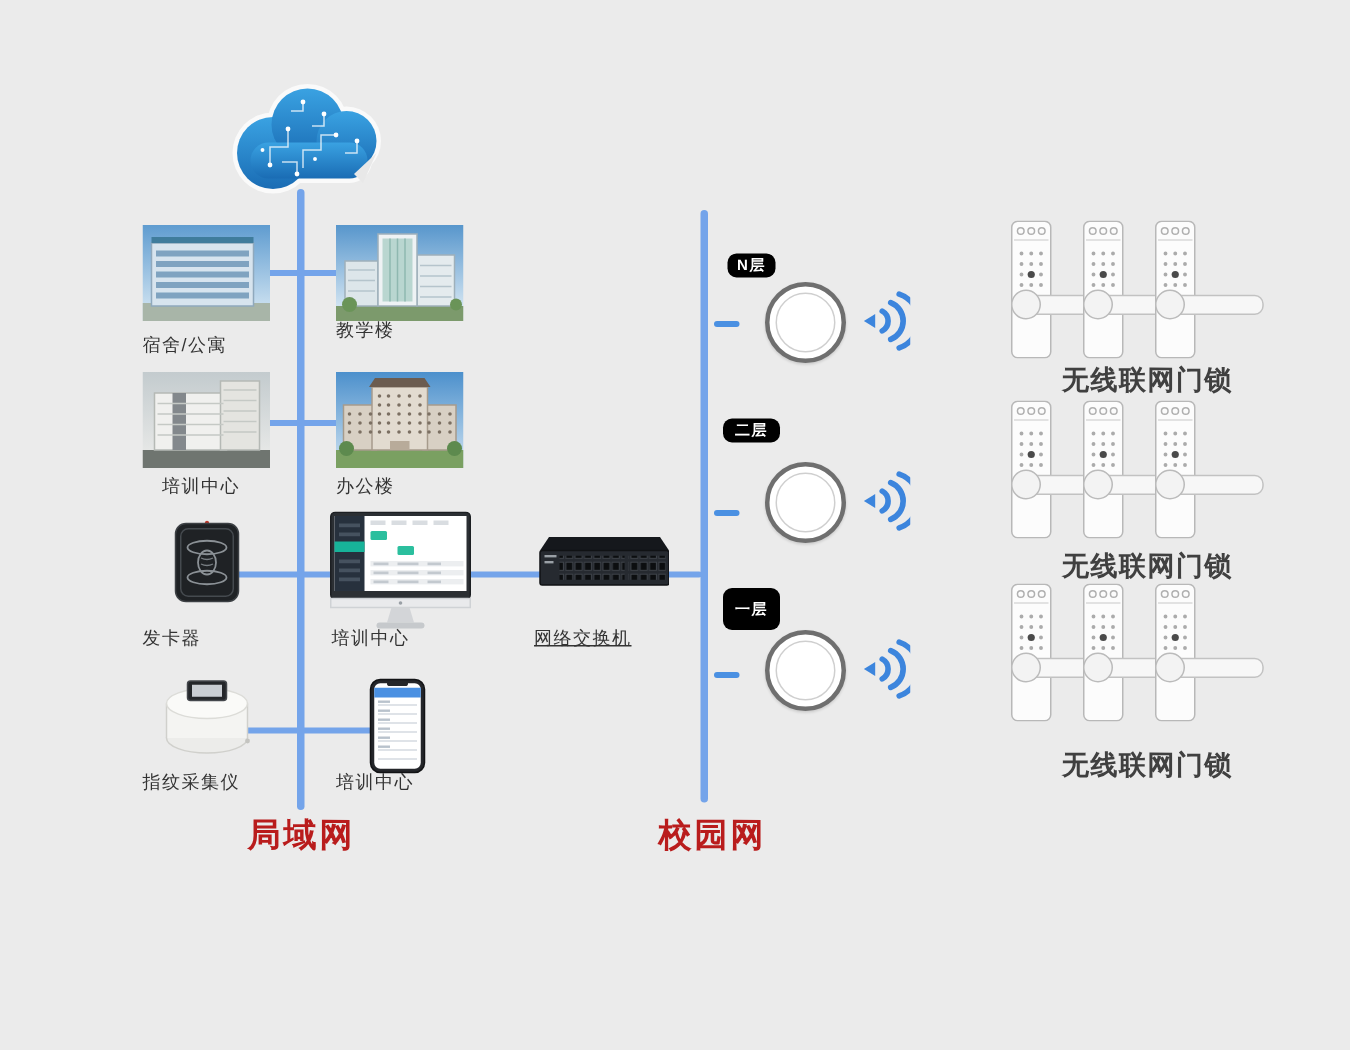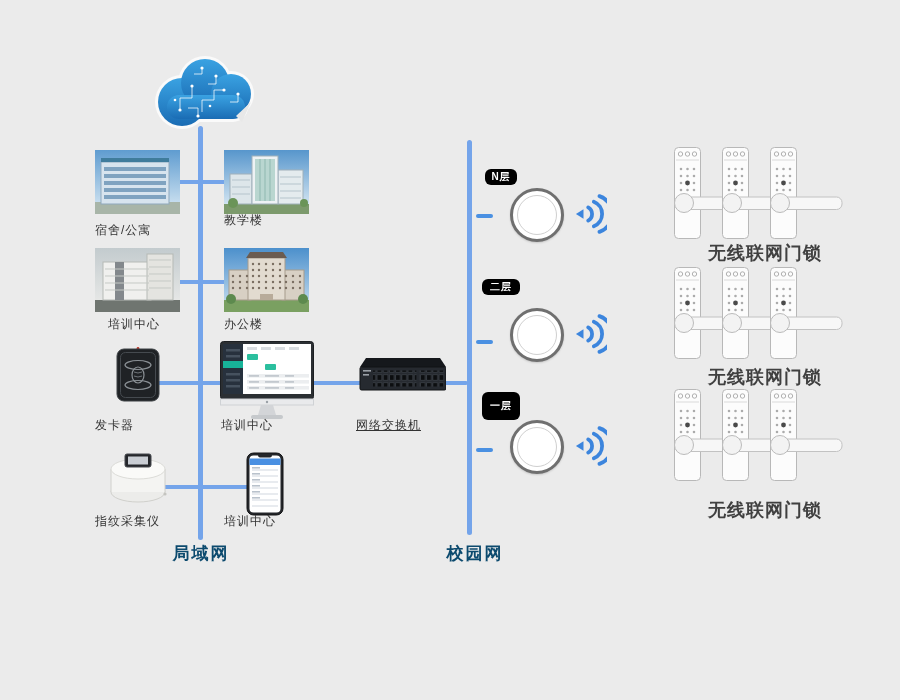--- a/index.html
+++ b/index.html
@@ -2,21 +2,21 @@
 <html><head>
 <meta charset="utf-8">
 <style>
   html,body{margin:0;padding:0;background:#ebebeb;}
   .stage{position:relative;width:900px;height:700px;background:#ebebeb;overflow:hidden;
          font-family:"Liberation Sans","DejaVu Sans",sans-serif;}
   .line-h{position:absolute;height:4px;background:#74a4ea;border-radius:2px;z-index:1;}
   .line-v{position:absolute;width:5px;background:#74a4ea;border-radius:3px;z-index:1;}
   .node{position:absolute;z-index:2;}
   .label{position:absolute;z-index:3;font-size:12px;font-weight:500;color:#333;letter-spacing:1px;}
-  .section-label{position:absolute;z-index:3;font-size:17px;font-weight:bold;color:#0c4a6e;text-align:center;letter-spacing:2px;}
+  .section-label{position:absolute;z-index:3;font-size:22px;font-weight:bold;color:#b91c1c;text-align:center;letter-spacing:2px;}
   .badge{position:absolute;z-index:3;background:#000000;color:#fff;font-size:10px;font-weight:bold;
          border-radius:6px;display:flex;align-items:center;justify-content:center;letter-spacing:1px;}
   .tick{position:absolute;width:17px;height:4px;background:#4a90e2;border-radius:2px;z-index:2;}
   .ap{position:absolute;width:54px;height:54px;border-radius:50%;background:#fff;
       border:3px solid #6f6f6f;box-sizing:border-box;z-index:2;box-shadow:0 1px 2px rgba(0,0,0,.15);}
   .ap::after{content:"";position:absolute;left:4px;top:4px;right:4px;bottom:4px;border-radius:50%;
       border:1.5px solid #cfcfcf;}
   .lock{position:absolute;width:85px;height:92px;z-index:2;}
   .lock-label{position:absolute;z-index:3;font-size:18px;font-weight:600;color:#404040;text-align:right;letter-spacing:1px;}
 </style>

